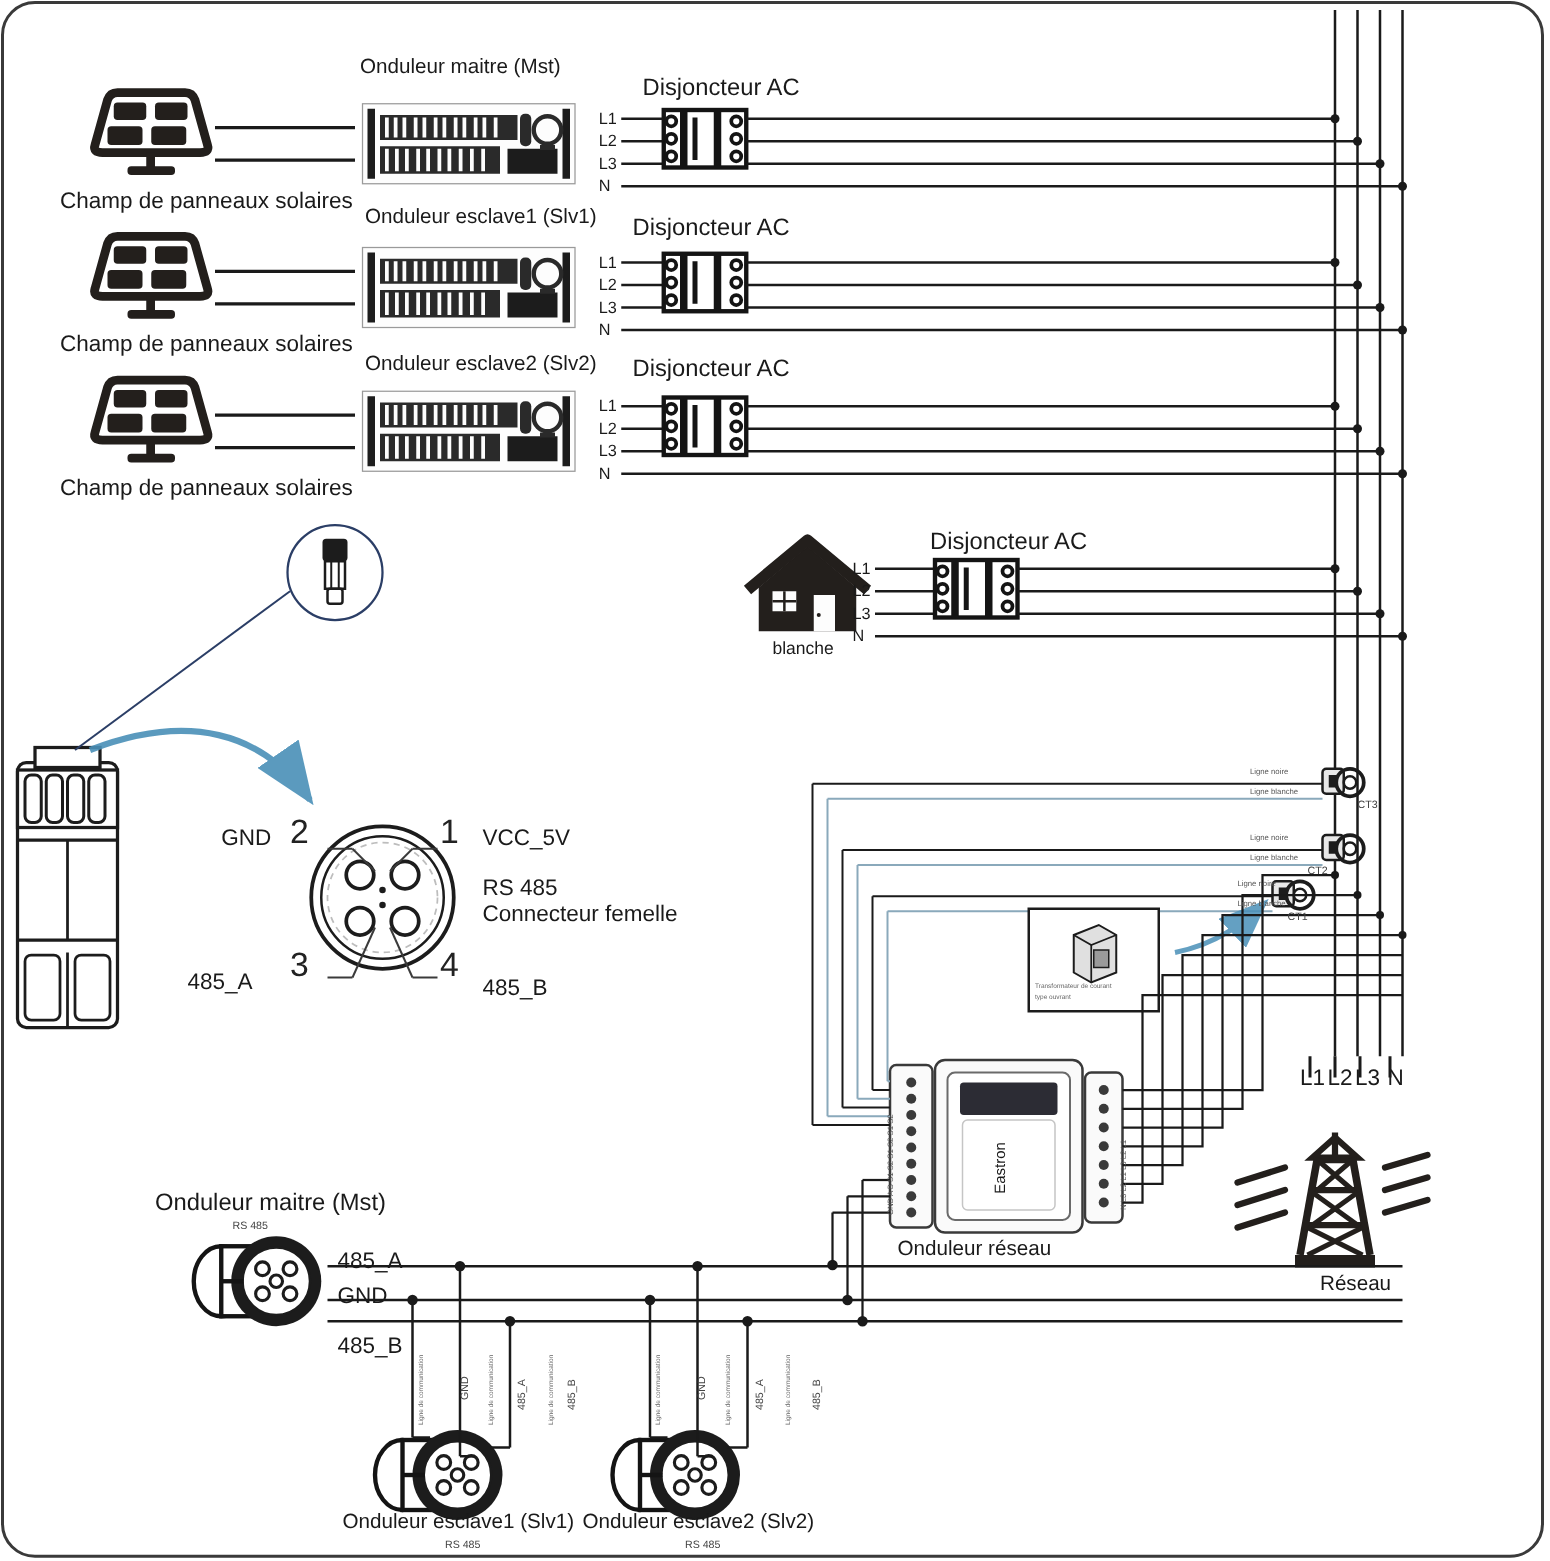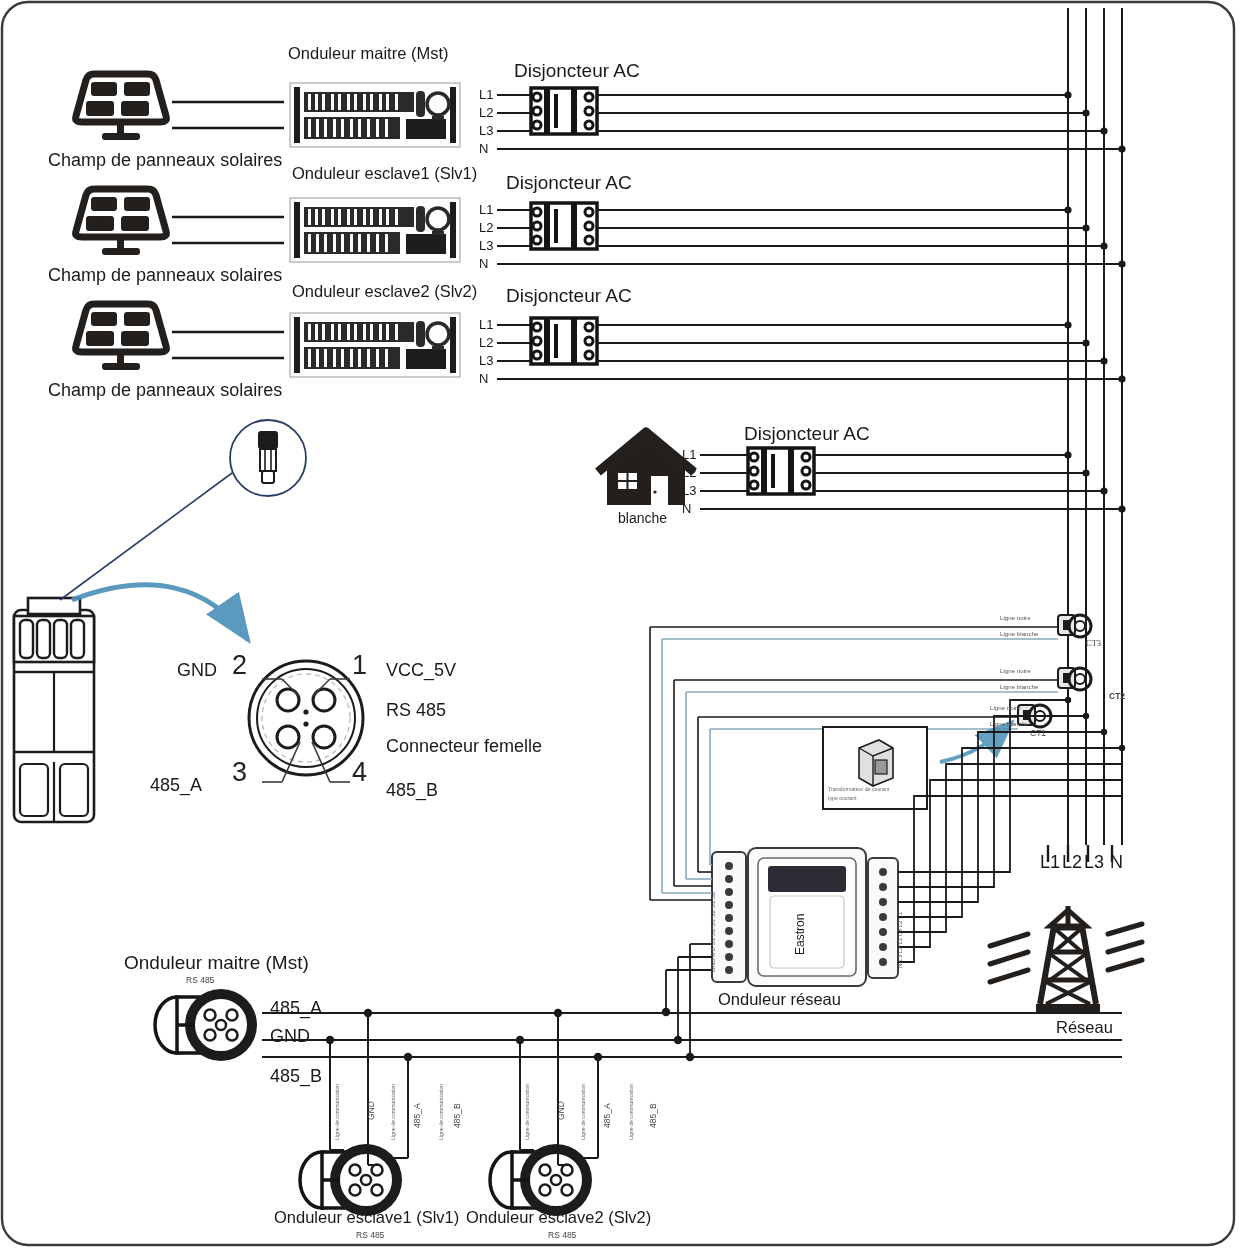--- a/index.html
+++ b/index.html
@@ -459,29 +459,29 @@
 <div class="lbl num" style="left:352px;top:650px;">1</div>
 <div class="lbl num" style="left:232px;top:757px;">3</div>
 <div class="lbl num" style="left:352px;top:757px;">4</div>
 
 <div class="lbl t15" style="left:177px;top:660px;">GND</div>
 <div class="lbl t15" style="left:386px;top:660px;">VCC_5V</div>
 <div class="lbl t15" style="left:150px;top:775px;">485_A</div>
 <div class="lbl t15" style="left:386px;top:780px;">485_B</div>
 
 <div class="lbl t15" style="left:386px;top:700px;">RS 485</div>
-<div class="lbl t15" style="left:386px;top:721px;margin-top:15px;">Connecteur femelle</div>
+<div class="lbl t15" style="left:386px;top:721px;">Connecteur femelle</div>
 
 <div class="lbl t7" style="left:1000px;top:614px;">Ligne noire</div>
 <div class="lbl t7" style="left:1000px;top:630px;">Ligne blanche</div>
-<div class="lbl t9" style="left:1086px;top:638px;font-family:Liberation Serif, serif;">CT3</div>
+<div class="lbl t9" style="left:1086px;top:638px;">CT3</div>
 
 <div class="lbl t7" style="left:1000px;top:667px;">Ligne noire</div>
 <div class="lbl t7" style="left:1000px;top:683px;">Ligne blanche</div>
-<div class="lbl t9" style="left:1109px;top:691px;font-weight:bold;">CT2</div>
+<div class="lbl t9" style="left:1046px;top:691px;">CT2</div>
 
 <div class="lbl t7" style="left:990px;top:704px;">Ligne noire</div>
 <div class="lbl t7" style="left:990px;top:720px;">Ligne blanche</div>
 <div class="lbl t9" style="left:1030px;top:728px;">CT1</div>
 
 <div class="lbl t6" style="left:828px;top:786px;">Transformateur de courant</div>
 <div class="lbl t6" style="left:828px;top:795px;">type ouvrant</div>
 
 <div class="lbl t12 vert" style="left:793px;top:955px;transform:rotate(-90deg);">Eastron</div>
 <div class="lbl t7 vert" style="left:709px;top:972px;transform:rotate(-90deg);">GND A B S1 S2 S1 S2 S1 S2</div>

